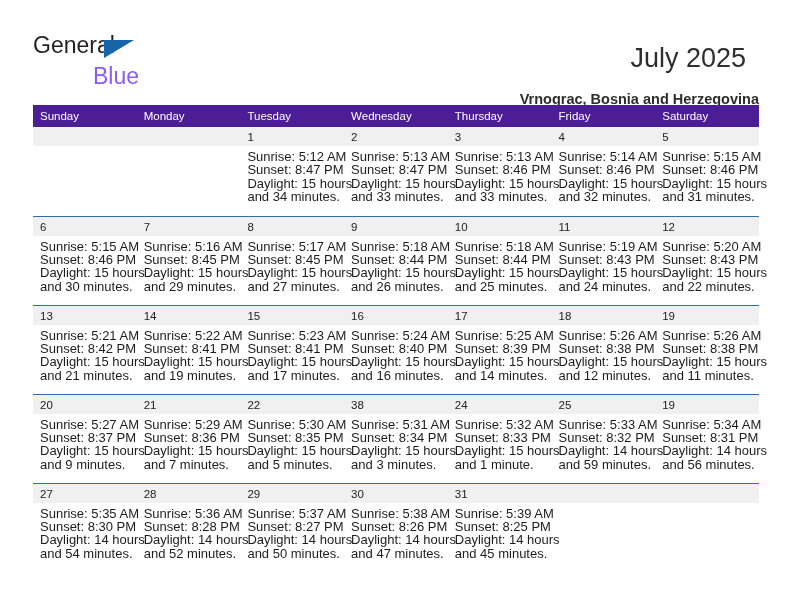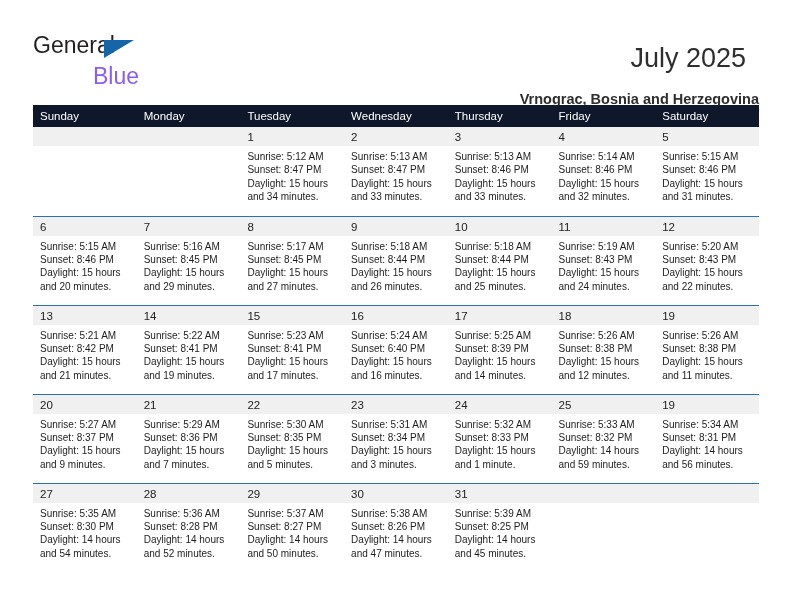--- a/index.html
+++ b/index.html
@@ -98,21 +98,21 @@
   
   .calendar {
     position: absolute;
     left: 33px;
     top: 105px;
     width: 726px;
     border-collapse: collapse;
     table-layout: fixed;
   }
   .calendar th {
-    background: #0f172a;
+    background: #4c1d95;
     color: #ffffff;
     font-size: 11.5px;
     font-weight: normal;
     text-align: left;
     padding: 5px 0 5px 7px;
     height: 20px;
     box-sizing: border-box;
     border: none;
   }
   .calendar td {
@@ -134,21 +134,21 @@
     padding: 4px 0 4px 7px;
     height: 19px;
     box-sizing: border-box;
     line-height: 13px;
   }
   .daynum.empty {
     color: transparent;
   }
   .cellbody {
     padding: 4px 6px 0 7px;
-    font-size: 10px;
+    font-size: 13px;
     line-height: 13.4px;
     color: #1d1d1d;
   }
   .cellbody div {
     white-space: nowrap;
   }
 </style>
 </head>
 <body>
 
@@ -236,21 +236,21 @@
             </div>
           </td>
         </tr>
         <tr class="week-row">
           <td>
             <div class="daynum">6</div>
             <div class="cellbody">
               <div>Sunrise: 5:15 AM</div>
               <div>Sunset: 8:46 PM</div>
               <div>Daylight: 15 hours</div>
-              <div>and 20 minutes.</div>
+              <div>and 30 minutes.</div>
             </div>
           </td>
           <td>
             <div class="daynum">7</div>
             <div class="cellbody">
               <div>Sunrise: 5:16 AM</div>
               <div>Sunset: 8:45 PM</div>
               <div>Daylight: 15 hours</div>
               <div>and 29 minutes.</div>
             </div>
@@ -326,21 +326,21 @@
               <div>Sunrise: 5:23 AM</div>
               <div>Sunset: 8:41 PM</div>
               <div>Daylight: 15 hours</div>
               <div>and 17 minutes.</div>
             </div>
           </td>
           <td>
             <div class="daynum">16</div>
             <div class="cellbody">
               <div>Sunrise: 5:24 AM</div>
-              <div>Sunset: 6:40 PM</div>
+              <div>Sunset: 8:40 PM</div>
               <div>Daylight: 15 hours</div>
               <div>and 16 minutes.</div>
             </div>
           </td>
           <td>
             <div class="daynum">17</div>
             <div class="cellbody">
               <div>Sunrise: 5:25 AM</div>
               <div>Sunset: 8:39 PM</div>
               <div>Daylight: 15 hours</div>
@@ -388,21 +388,21 @@
           <td>
             <div class="daynum">22</div>
             <div class="cellbody">
               <div>Sunrise: 5:30 AM</div>
               <div>Sunset: 8:35 PM</div>
               <div>Daylight: 15 hours</div>
               <div>and 5 minutes.</div>
             </div>
           </td>
           <td>
-            <div class="daynum">23</div>
+            <div class="daynum">38</div>
             <div class="cellbody">
               <div>Sunrise: 5:31 AM</div>
               <div>Sunset: 8:34 PM</div>
               <div>Daylight: 15 hours</div>
               <div>and 3 minutes.</div>
             </div>
           </td>
           <td>
             <div class="daynum">24</div>
             <div class="cellbody">

